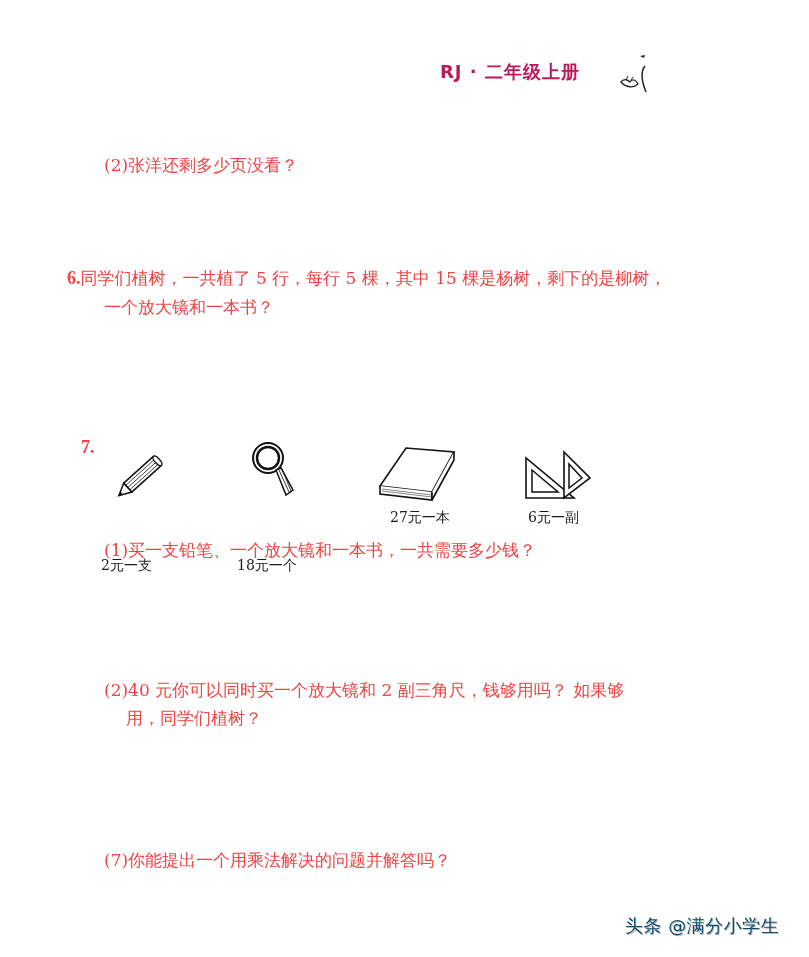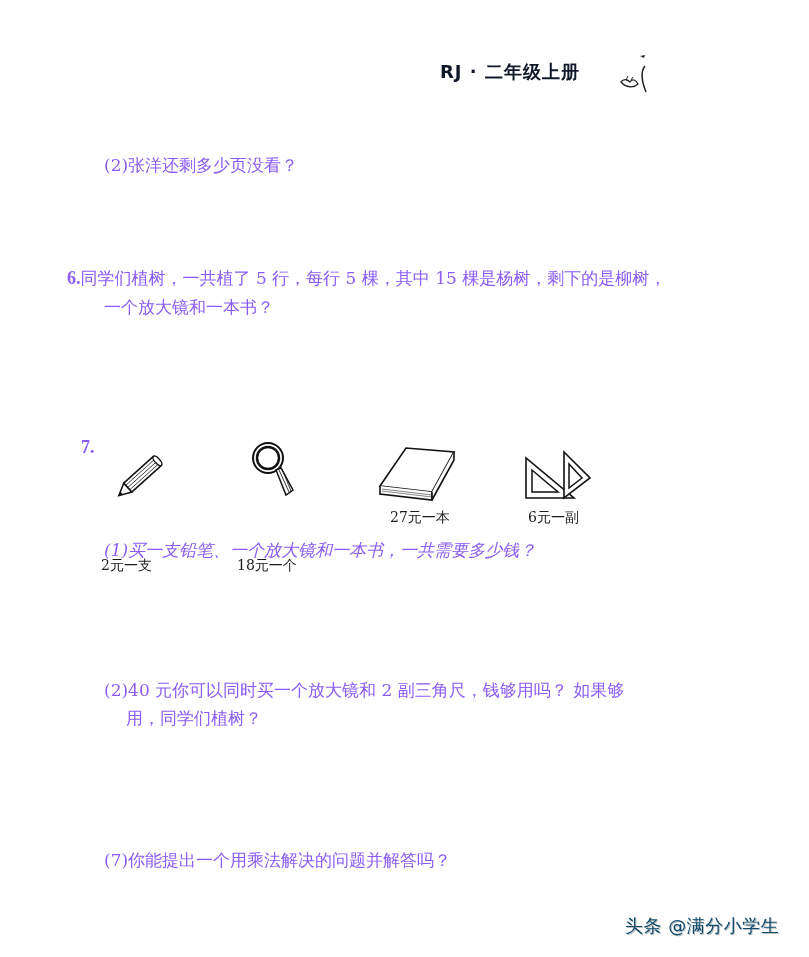--- a/index.html
+++ b/index.html
@@ -2,24 +2,24 @@
 <html><head>
 <meta charset="utf-8">
 <style>
   html, body { margin: 0; padding: 0; }
   body {
     width: 809px; height: 957px; background: #ffffff; position: relative; overflow: hidden;
     font-family: "DejaVu Serif", "Liberation Serif", serif; color: #1a1a1a;
   }
   .header-label {
     position: absolute; left: 440px; top: 60px; font-family: "DejaVu Sans", "Liberation Sans", sans-serif;
-    font-size: 18px; font-weight: bold; letter-spacing: 1px; color: #0f172a;
+    font-size: 18px; font-weight: bold; letter-spacing: 1px; color: #be185d;
   }
   .corner-deco { position: absolute; left: 618px; top: 52px; width: 30px; height: 42px; }
-  .line { position: absolute; font-size: 17px; line-height: 20px; white-space: nowrap; color: #8b5cf6; }
+  .line { position: absolute; font-size: 17px; line-height: 20px; white-space: nowrap; color: #ef4444; }
   .qnum { font-weight: bold; font-family: "Liberation Serif", serif; font-size: 18px; }
   .item { position: absolute; text-align: left; }
   .price { position: absolute; font-size: 14px; white-space: nowrap; color: #1c1c1c; }
   .watermark {
     position: absolute; left: 625px; top: 914px; font-family: "DejaVu Sans", "Liberation Sans", sans-serif;
     font-size: 18px; color: #0c4a6e; letter-spacing: 0.5px;
     text-shadow: 1px 1px 0 #bbb;
   }
 </style>
 </head>
@@ -76,20 +76,20 @@
 <div class="price" style="left:378px; top:509px;margin-left:12px;">27元一本</div>
 
 <svg class="item" style="left:524px; top:450px;" width="72" height="52" viewBox="0 0 72 52">
   <path d="M2 8 L2 48 L50 48 Z" fill="#fff" stroke="#111" stroke-width="1.6"></path>
   <path d="M8 20 L8 42 L34 42 Z" fill="#fff" stroke="#111" stroke-width="1.5"></path>
   <path d="M40 2 L66 28 L40 48 Z" fill="#fff" stroke="#111" stroke-width="1.6"></path>
   <path d="M45 14 L58 28 L45 38 Z" fill="#fff" stroke="#111" stroke-width="1.5"></path>
 </svg>
 <div class="price" style="left:528px; top:509px;">6元一副</div>
 
-<div class="line" style="left:104px; top:540px;font-style:italic;">(1)买一支铅笔、一个放大镜和一本书，一共需要多少钱？</div>
+<div class="line" style="left:104px; top:540px;">(1)买一支铅笔、一个放大镜和一本书，一共需要多少钱？</div>
 
 <div class="line" style="left:104px; top:680px;">(2)40 元你可以同时买一个放大镜和 2 副三角尺，钱够用吗？ 如果够</div>
 <div class="line" style="left:126px; top:708px;">用，同学们植树？</div>
 
 <div class="line" style="left:104px; top:850px;">(7)你能提出一个用乘法解决的问题并解答吗？</div>
 
 <div class="watermark">头条 @满分小学生</div>
 
 </body></html>

